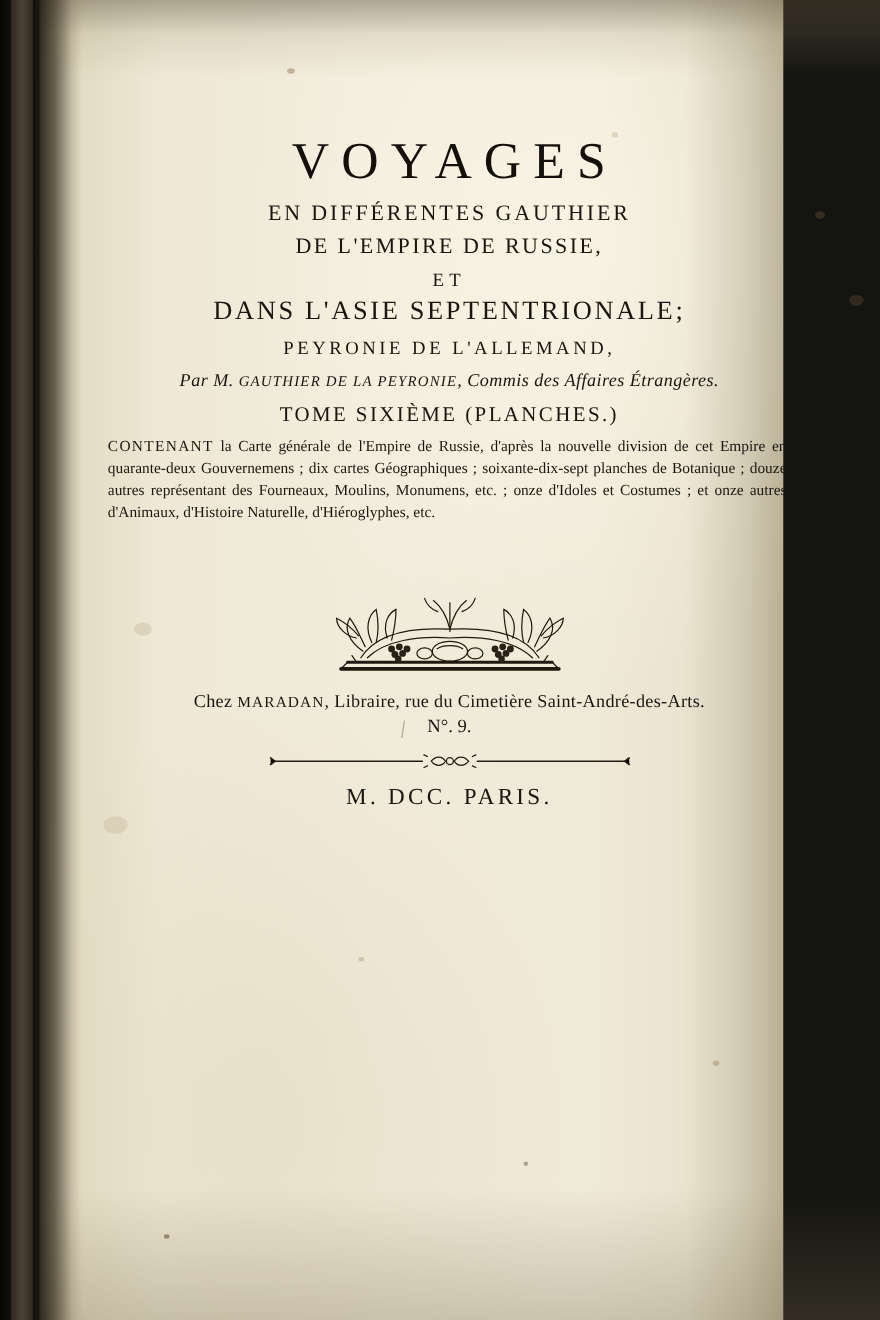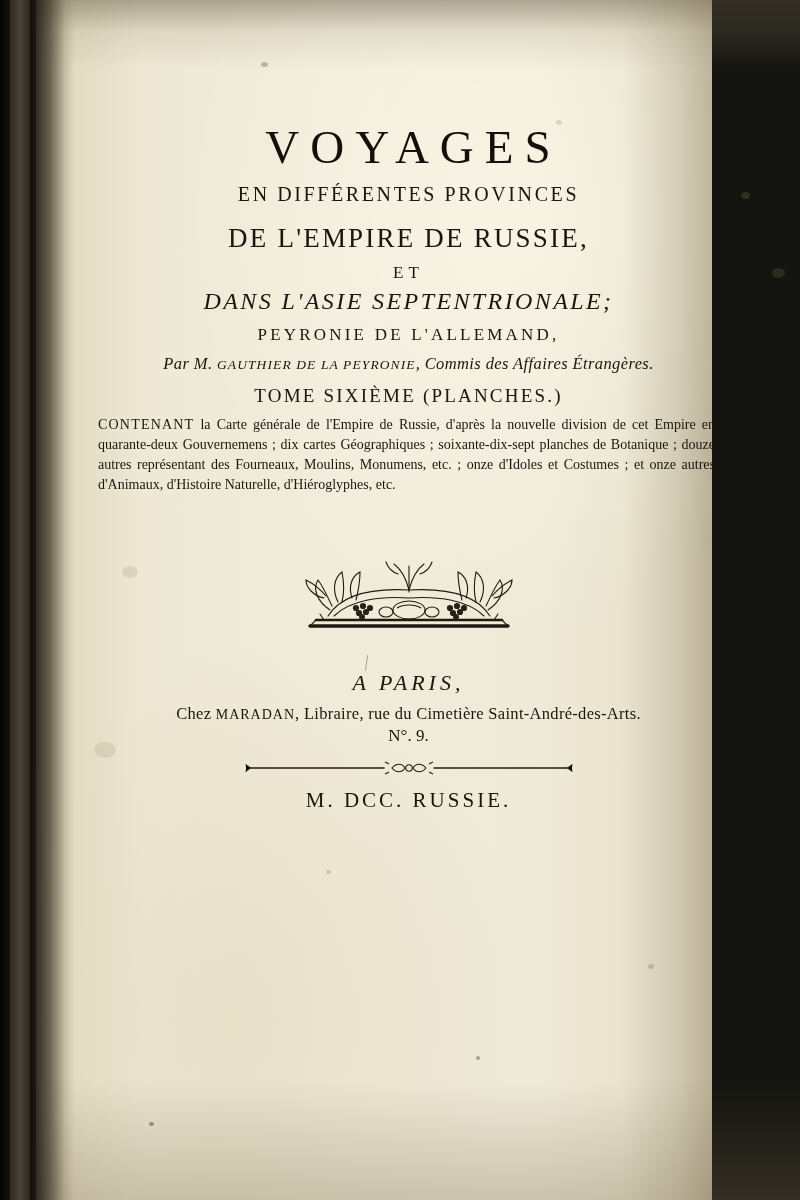--- a/index.html
+++ b/index.html
@@ -95,34 +95,33 @@
     letter-spacing: 4.5px;
     margin: 8px 0 6px 0;
     color: #191510;
   }
   .l-en-diff {
     font-size: 20px;
     letter-spacing: 2.6px;
     margin: 9px 0 4px 0;
   }
   .l-empire {
-    font-size: 27px;
+    font-size: 20px;
     letter-spacing: 2.2px;
-    margin: 17px 0 3px 0;
+    margin: 7px 0 3px 0;
   }
   .l-et {
     font-size: 17px;
     letter-spacing: 5px;
     margin: 9px 0 4px 0;
   }
   .l-asie {
     font-size: 24px;
     letter-spacing: 2.4px;
     margin: 5px 0 5px 0;
-    font-style: italic;
   }
   .l-traduits {
     font-size: 17px;
     letter-spacing: 3.2px;
     margin: 10px 0 6px 0;
   }
   .l-par {
     font-size: 16.5px;
     font-style: italic;
     letter-spacing: 0.4px;
@@ -215,21 +214,21 @@
     <div class="fox" style="left:290px;top:870px;width:5px;height:4px;background:rgba(130,104,64,0.26);"></div>
     <div class="fox" style="left:520px;top:120px;width:6px;height:5px;background:rgba(140,112,70,0.22);"></div>
 
     <div class="pencil-tick"></div>
 
     <div class="typeblock">
 
       <div class="l-voyages">VOYAGES</div>
 
 
-      <div class="l-en-diff">EN DIFFÉRENTES PROVINCES</div>
+      <div class="l-en-diff">EN DIFFÉRENTES GAUTHIER</div>
 
       <div class="l-empire">DE L'EMPIRE DE RUSSIE,</div>
 
       <div class="l-et">ET</div>
 
       <div class="l-asie">DANS L'ASIE SEPTENTRIONALE;</div>
 
       <div class="l-traduits">PEYRONIE DE L'ALLEMAND,</div>
 
       <div class="l-par"><span>Par M. </span><span class="sc">GAUTHIER DE LA PEYRONIE</span><span>, Commis des Affaires Étrangères.</span></div>
@@ -285,21 +284,20 @@
           <g stroke="#20190f" fill="none" stroke-width="1.1">
 
             <ellipse cx="115" cy="56" rx="16" ry="9"></ellipse>
             <path d="M103 54 C109 50, 121 50, 127 54"></path>
             <ellipse cx="92" cy="58" rx="7" ry="5"></ellipse>
             <ellipse cx="138" cy="58" rx="7" ry="5"></ellipse>
           </g>
         </svg>
       </div>
 
-      <div class="l-paris">A PARIS,</div>
 
       <div class="l-chez"><span>Chez </span><span class="sc">MARADAN</span><span>, Libraire, rue du Cimetière Saint-André-des-Arts.</span></div>
 
       <div class="l-number">N°. 9.</div>
 
       <div class="rule">
         <svg viewBox="0 0 330 16" width="330" height="16" aria-hidden="true">
           <g stroke="#241c12" stroke-width="1.5" stroke-linecap="round">
             <path d="M6 8 H140"></path>
             <path d="M190 8 H324"></path>
@@ -308,19 +306,19 @@
           </g>
           <g stroke="#241c12" fill="none" stroke-width="1.1">
             <path d="M148 8 C152 3, 158 3, 161 8 C158 13, 152 13, 148 8 Z"></path>
             <path d="M182 8 C178 3, 172 3, 169 8 C172 13, 178 13, 182 8 Z"></path>
             <circle cx="165" cy="8" r="3.2"></circle>
             <path d="M145 4 L141 2 M145 12 L141 14 M185 4 L189 2 M185 12 L189 14"></path>
           </g>
         </svg>
       </div>
 
-      <div class="l-date">M. DCC. RUSSIE.</div>
+      <div class="l-date">M. DCC. PARIS.</div>
 
     </div>
   </div>
 
   <div class="gutter-shadow"></div>
 </div>
 
 </body></html>

